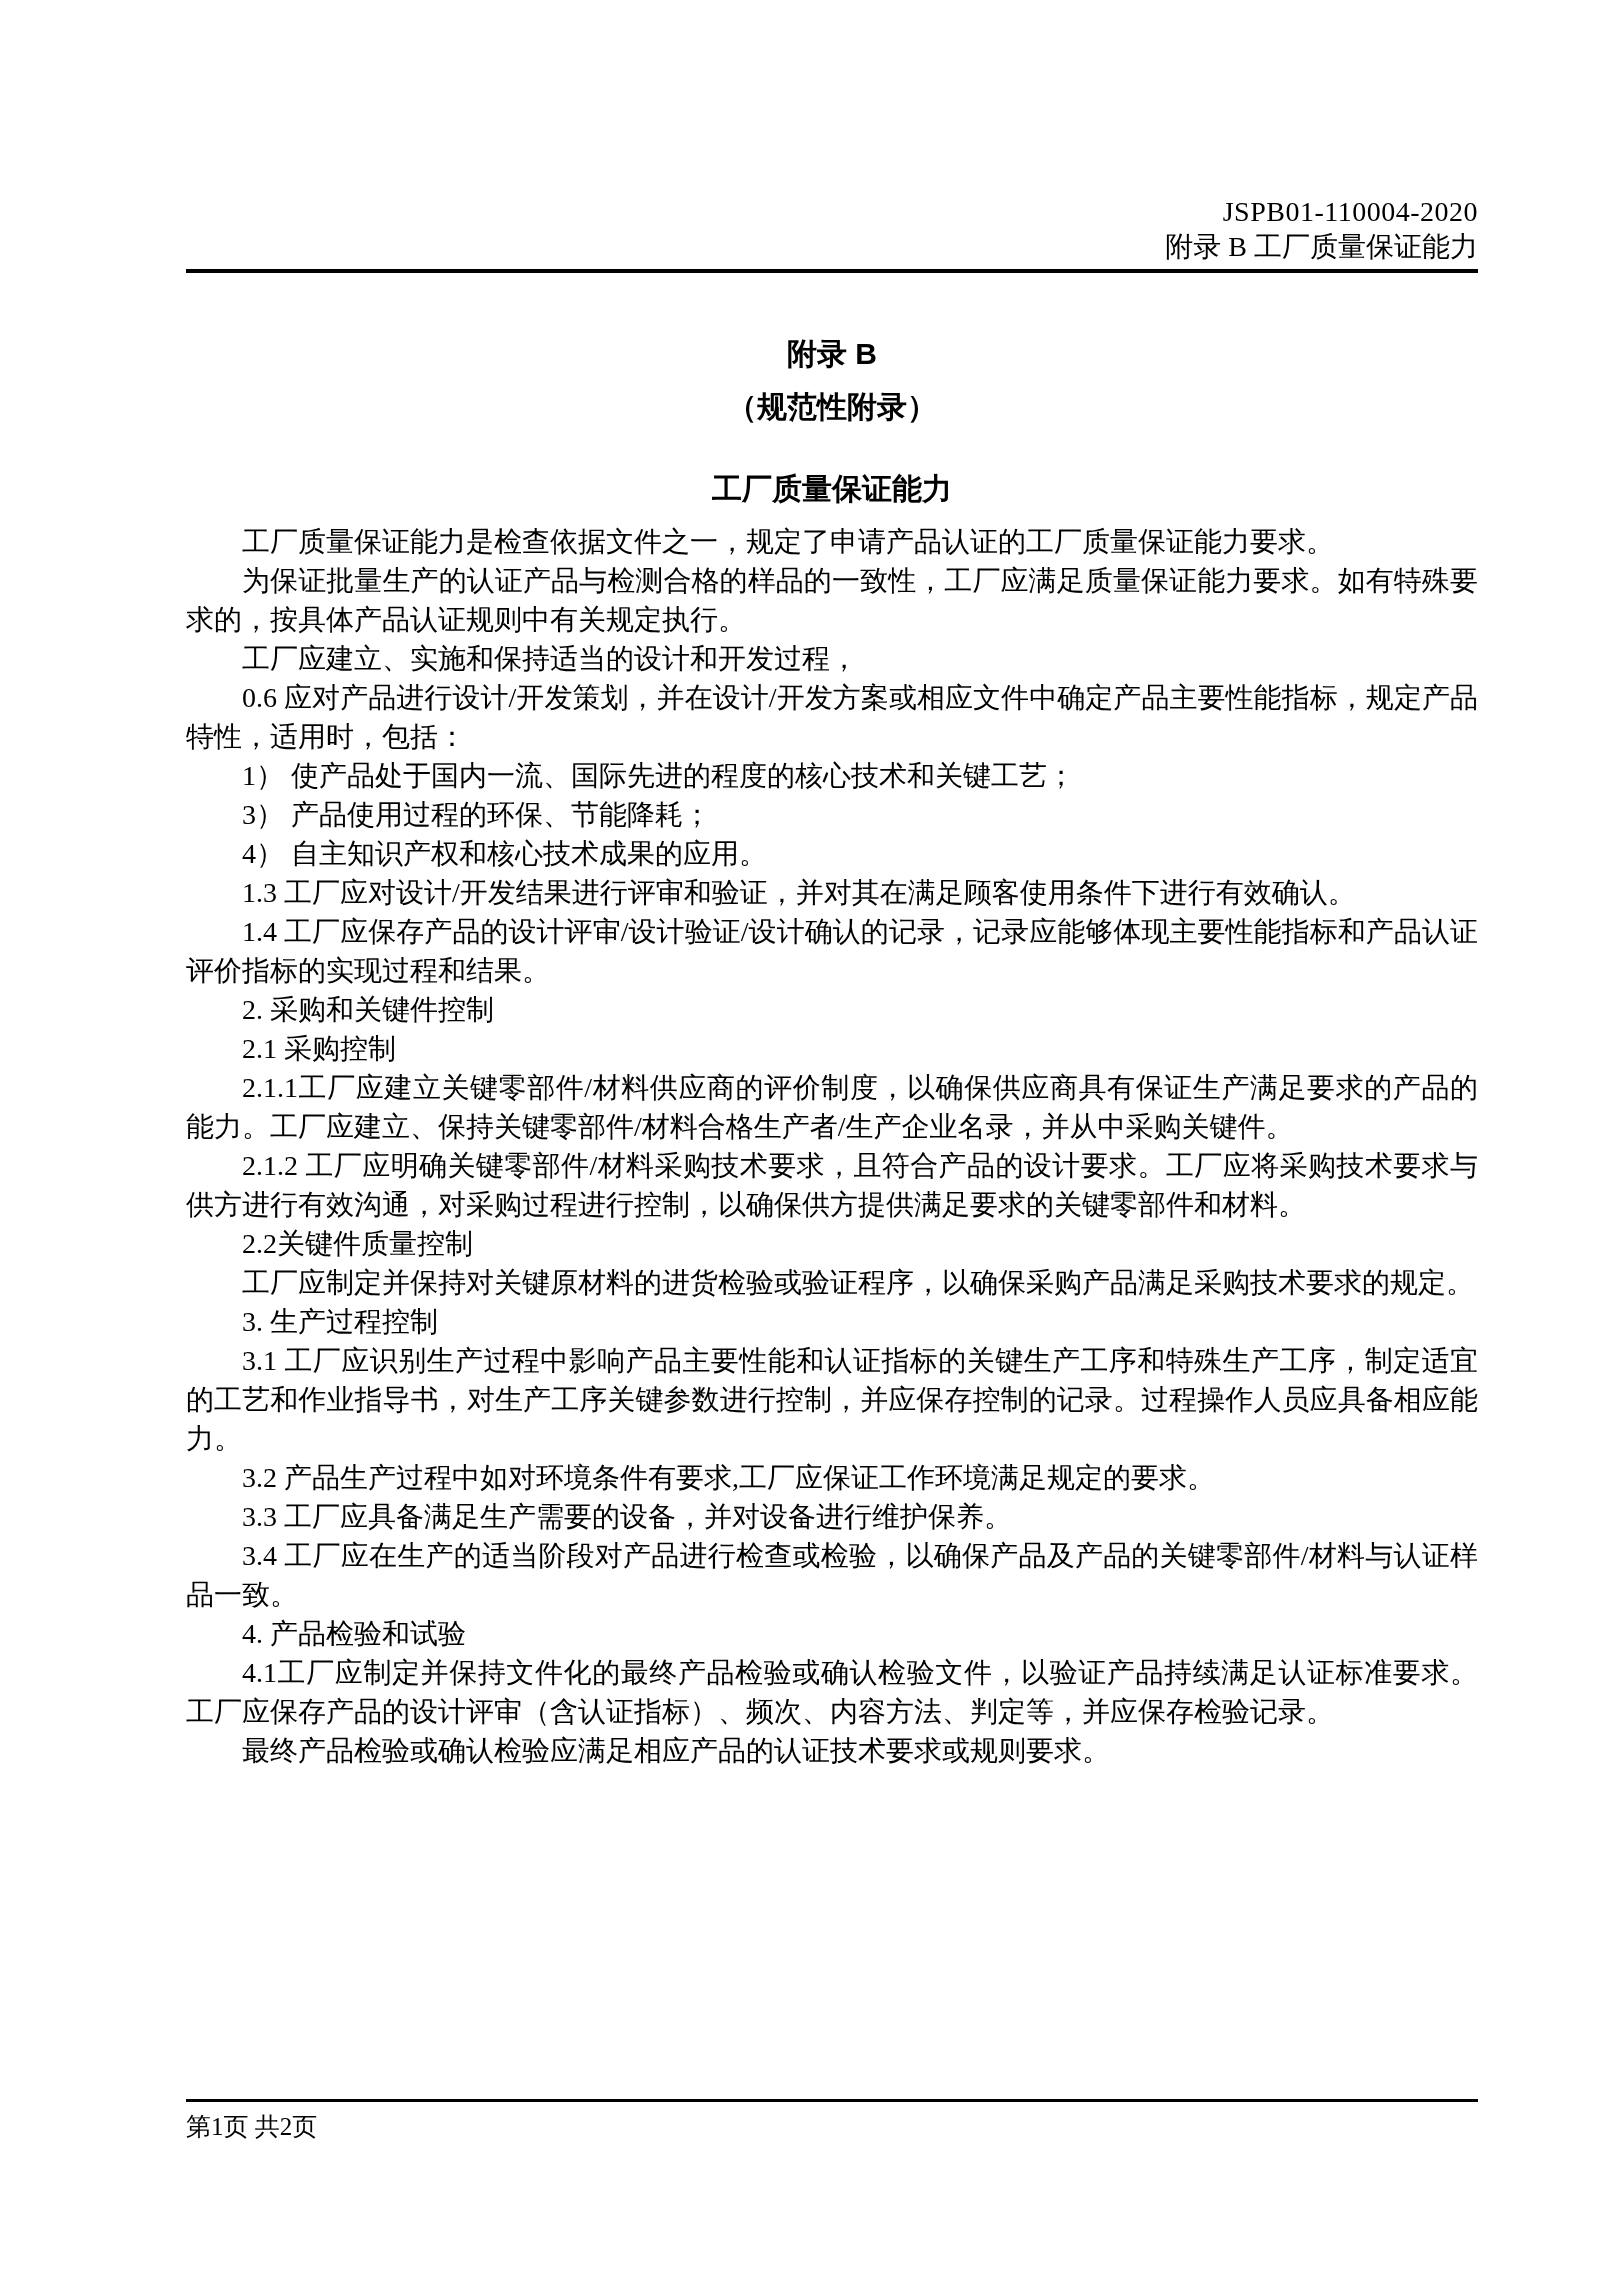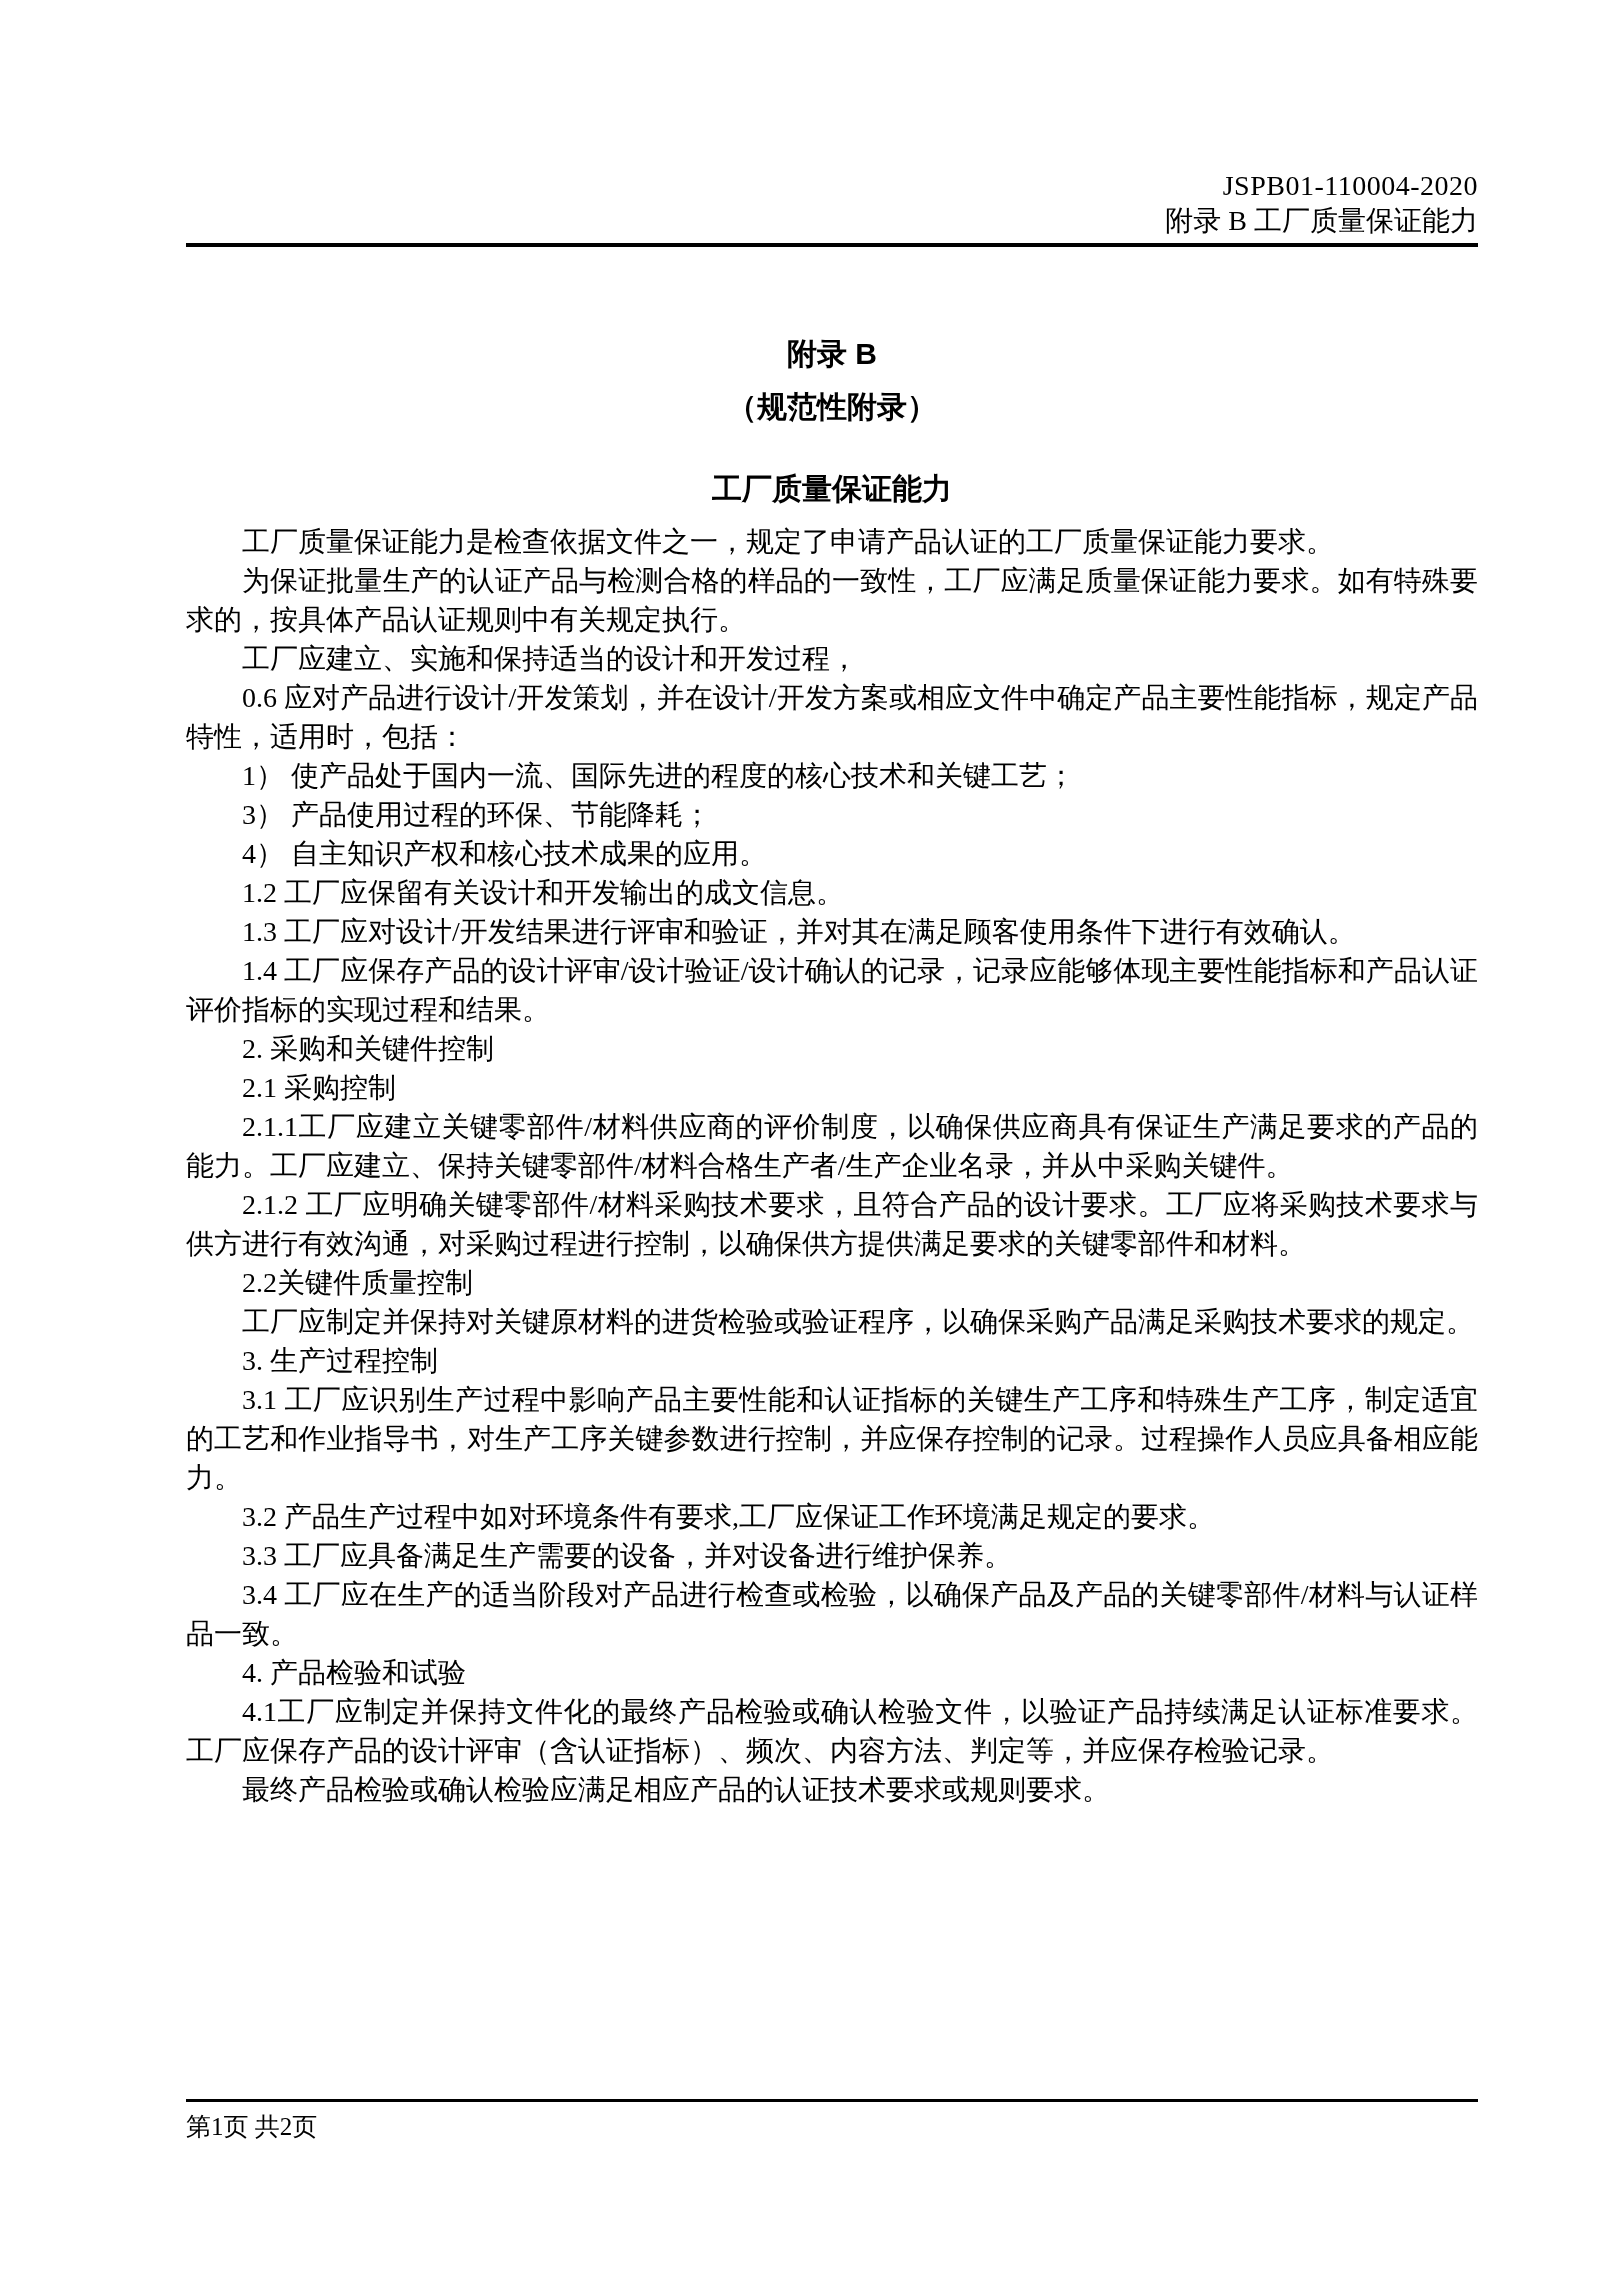--- a/index.html
+++ b/index.html
@@ -8,21 +8,21 @@
     position:relative;
     width:1621px; height:2293px;
     background:#ffffff;
     margin:0 auto;
     color:#000;
     font-family:"Liberation Serif","DejaVu Serif",serif;
     overflow:hidden;
   }
   .header {
     position:absolute;
-    top:168px; left:186px; width:1292px;
+    top:194px; left:186px; width:1292px;
     text-align:right;
     font-size:28px;
     line-height:35px;
     border-bottom:4.9px solid #000;
     padding-bottom:4.9px;
   }
   .header .doc-code { letter-spacing:0.5px; }
   .content {
     position:absolute;
     top:333px; left:186px; width:1292px;
@@ -68,21 +68,20 @@
     <div class="title-line title-line2">（规范性附录）</div>
     <div class="title-line title-line3">工厂质量保证能力</div>
     <div class="body-text">
         <p class="para">工厂质量保证能力是检查依据文件之一，规定了申请产品认证的工厂质量保证能力要求。</p>
         <p class="para">为保证批量生产的认证产品与检测合格的样品的一致性，工厂应满足质量保证能力要求。如有特殊要求的，按具体产品认证规则中有关规定执行。</p>
         <p class="para">工厂应建立、实施和保持适当的设计和开发过程，</p>
         <p class="para">0.6 应对产品进行设计/开发策划，并在设计/开发方案或相应文件中确定产品主要性能指标，规定产品特性，适用时，包括：</p>
         <p class="para">1） 使产品处于国内一流、国际先进的程度的核心技术和关键工艺；</p>
         <p class="para">3） 产品使用过程的环保、节能降耗；</p>
         <p class="para">4） 自主知识产权和核心技术成果的应用。</p>
-        <p class="para">1.2 工厂应保留有关设计和开发输出的成文信息。</p>
         <p class="para">1.3 工厂应对设计/开发结果进行评审和验证，并对其在满足顾客使用条件下进行有效确认。</p>
         <p class="para">1.4 工厂应保存产品的设计评审/设计验证/设计确认的记录，记录应能够体现主要性能指标和产品认证评价指标的实现过程和结果。</p>
         <p class="para">2. 采购和关键件控制</p>
         <p class="para">2.1 采购控制</p>
         <p class="para">2.1.1工厂应建立关键零部件/材料供应商的评价制度，以确保供应商具有保证生产满足要求的产品的能力。工厂应建立、保持关键零部件/材料合格生产者/生产企业名录，并从中采购关键件。</p>
         <p class="para">2.1.2 工厂应明确关键零部件/材料采购技术要求，且符合产品的设计要求。工厂应将采购技术要求与供方进行有效沟通，对采购过程进行控制，以确保供方提供满足要求的关键零部件和材料。</p>
         <p class="para">2.2关键件质量控制</p>
         <p class="para">工厂应制定并保持对关键原材料的进货检验或验证程序，以确保采购产品满足采购技术要求的规定。</p>
         <p class="para">3. 生产过程控制</p>
         <p class="para">3.1 工厂应识别生产过程中影响产品主要性能和认证指标的关键生产工序和特殊生产工序，制定适宜的工艺和作业指导书，对生产工序关键参数进行控制，并应保存控制的记录。过程操作人员应具备相应能力。</p>

